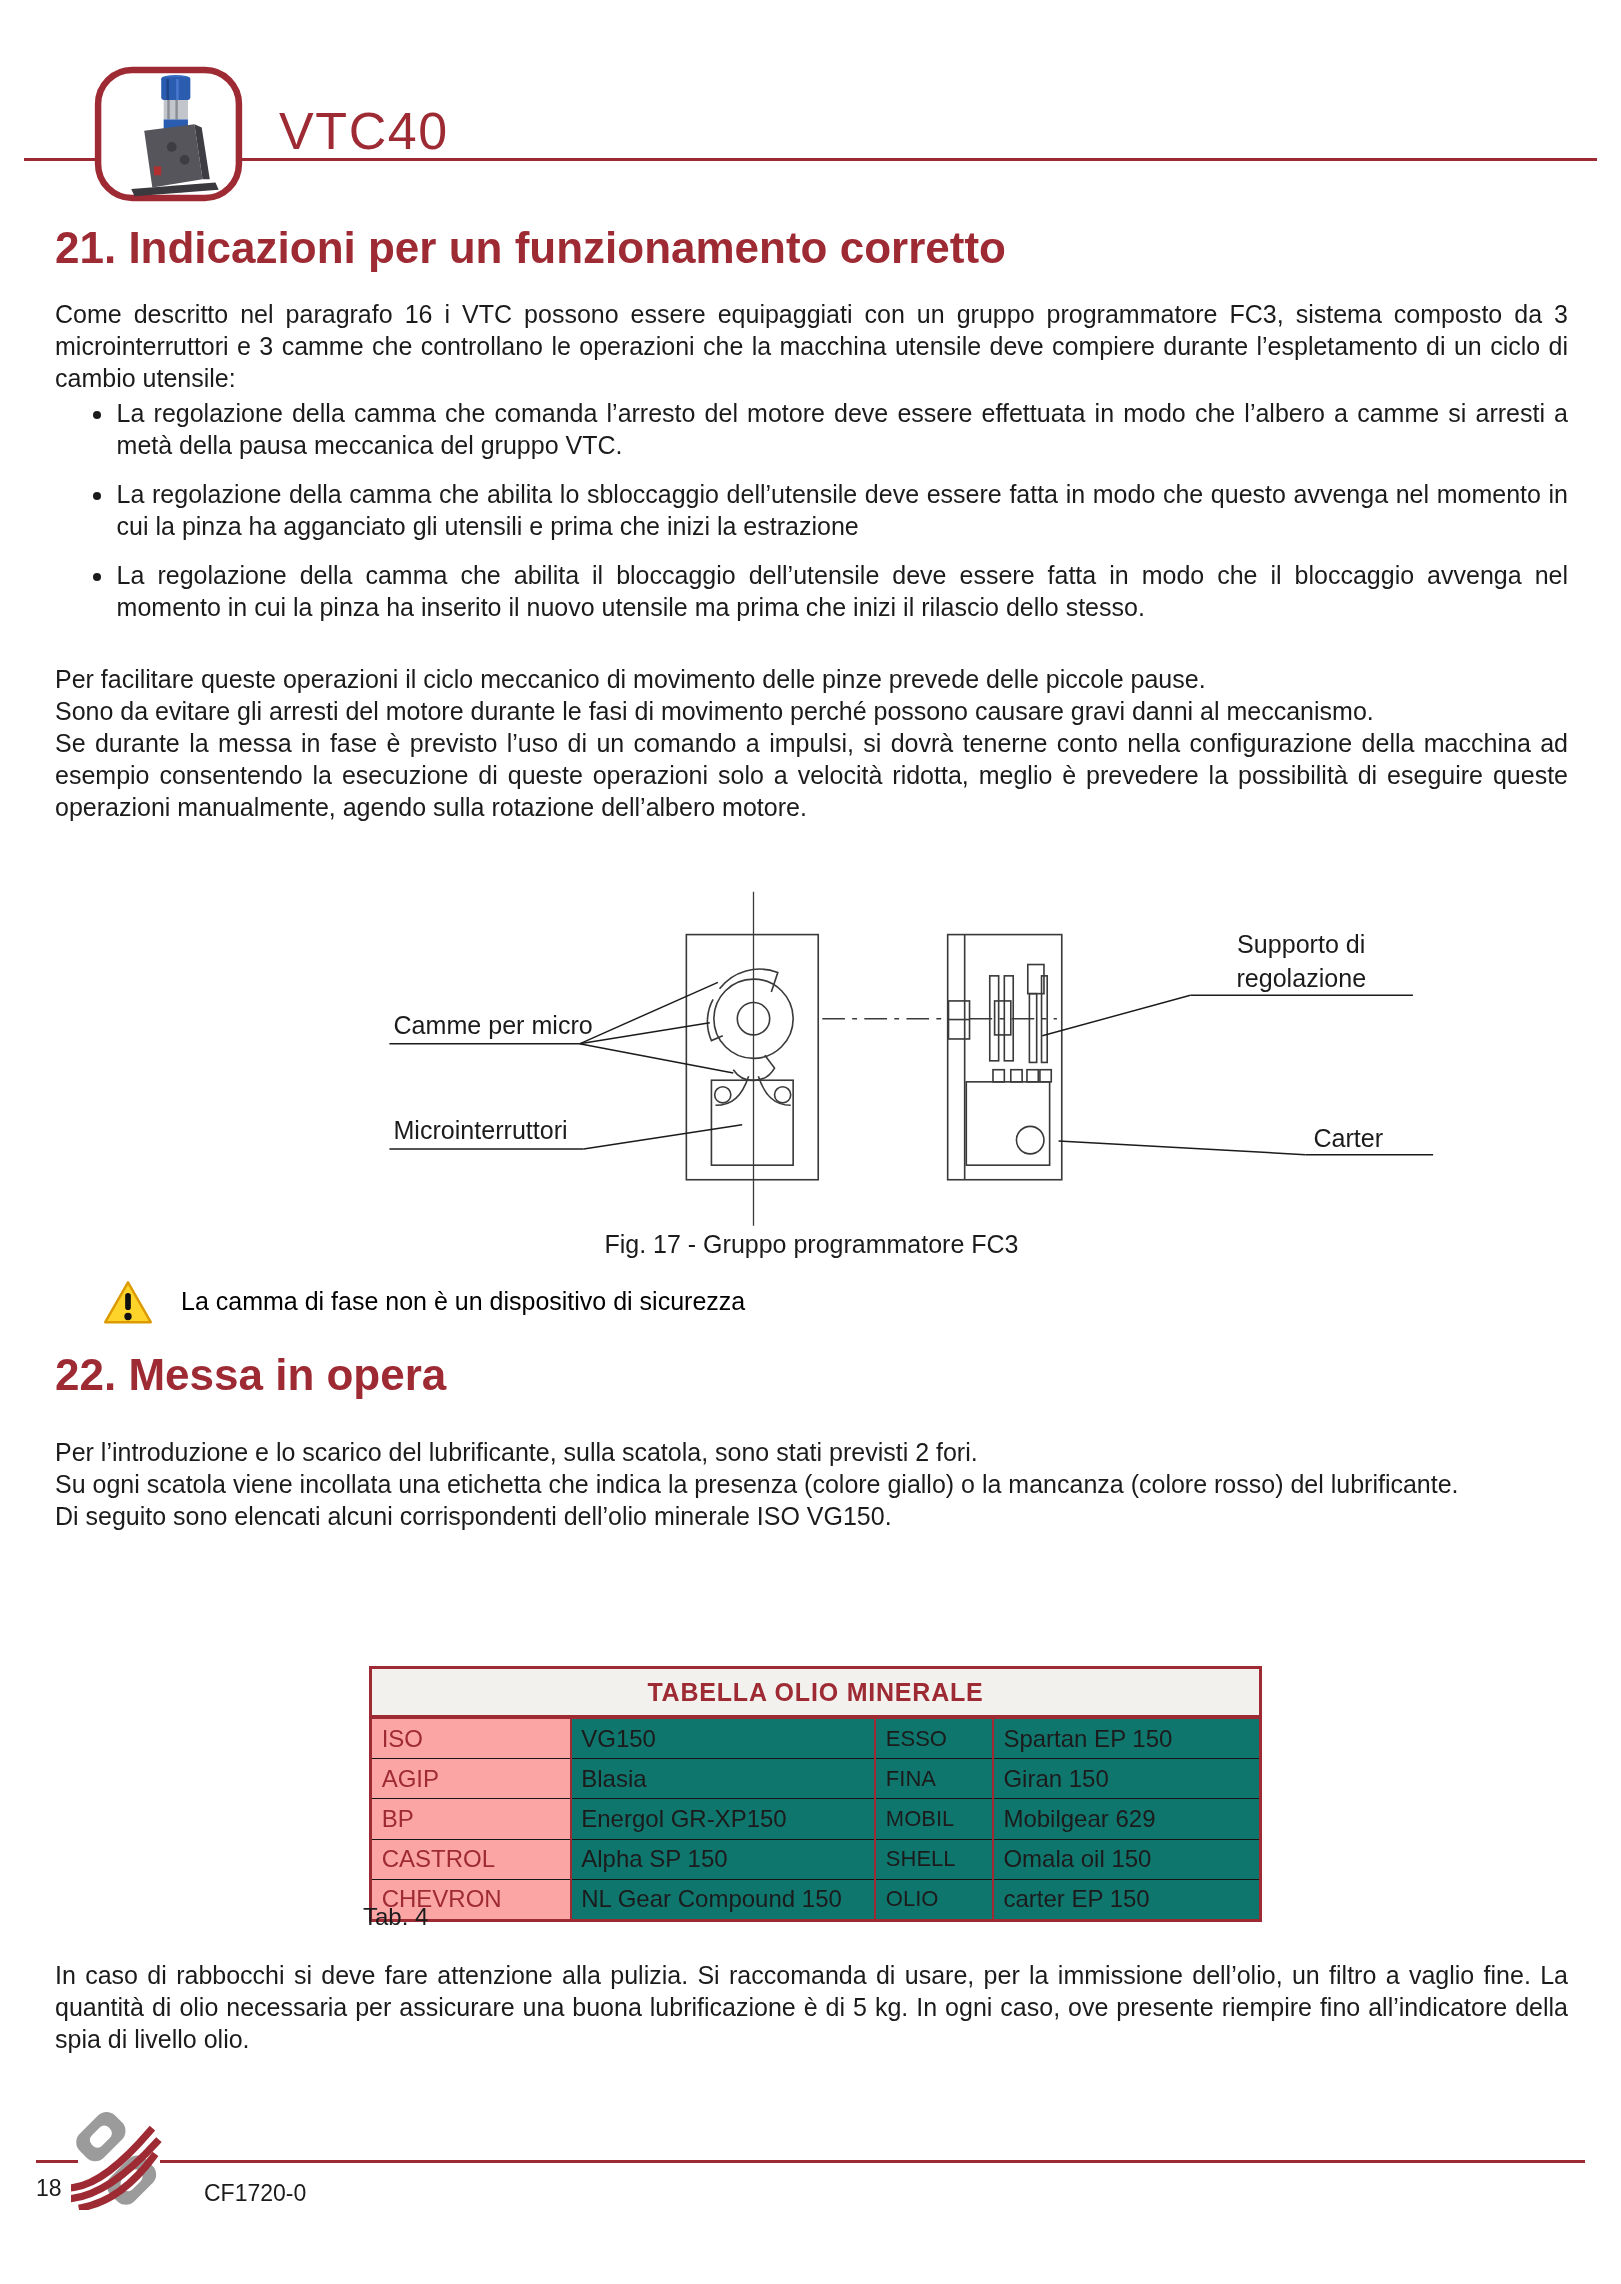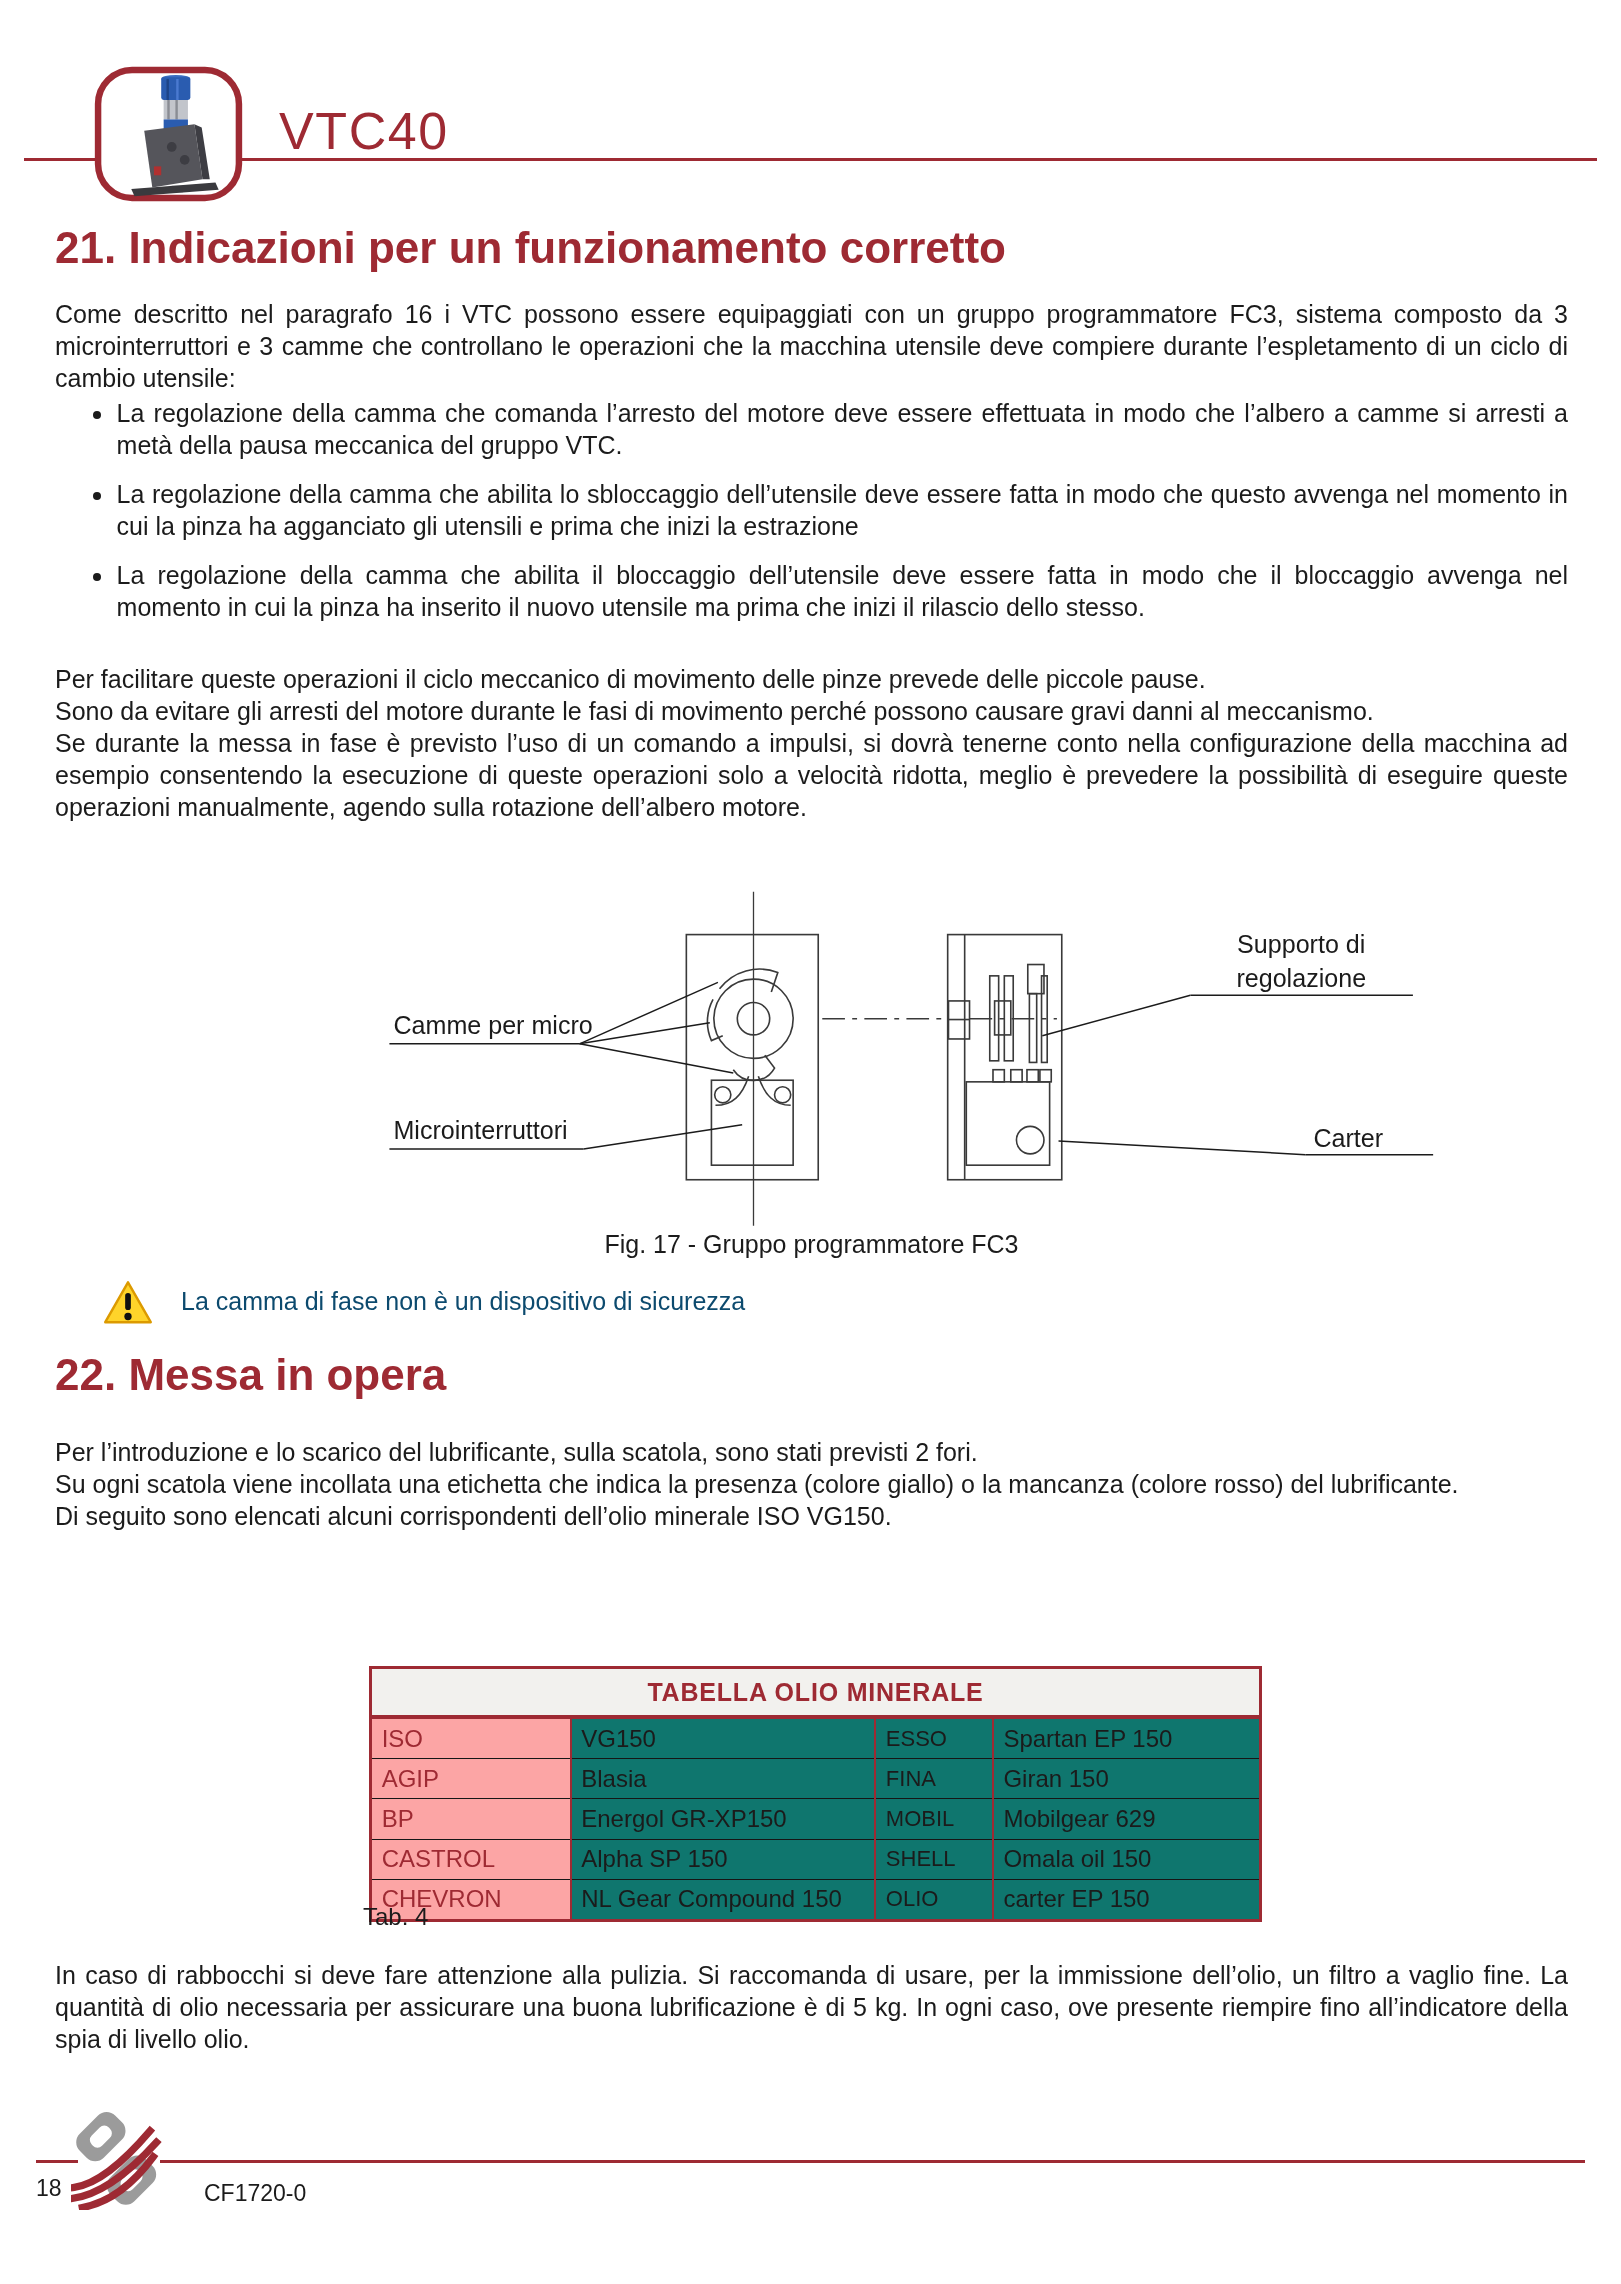--- a/index.html
+++ b/index.html
@@ -38,21 +38,21 @@
   #closing-block{top:1959px;}
   
   .figure-svg{position:absolute;left:324px;top:882px;width:1215px;height:356px;}
   .figure-svg text{font-family:"Liberation Sans",sans-serif;font-size:31px;fill:#1b1b1b;}
   .fig-caption{
     position:absolute;left:55px;top:1230px;width:1513px;margin:0;
     text-align:center;font-size:25px;color:#1b1b1b;
   }
   
   .warning-icon{position:absolute;left:102px;top:1279px;width:52px;height:49px;}
-  .warning-text{position:absolute;left:181px;top:1287px;font-size:25px;color:#0c4a6e;}
+  .warning-text{position:absolute;left:181px;top:1287px;font-size:25px;color:#000000;}
   
   .oil-table{
     position:absolute;left:369px;top:1666px;width:893px;
     border-collapse:collapse;border:3.2px solid #9e2a33;
     font-size:24px;
   }
   .oil-table th{
     background:#f2f1ee;color:#9e2a33;font-size:25px;font-weight:700;
     height:44px;text-align:center;border:3.2px solid #9e2a33;border-bottom:4px solid #9e2a33;
     letter-spacing:0.8px;

